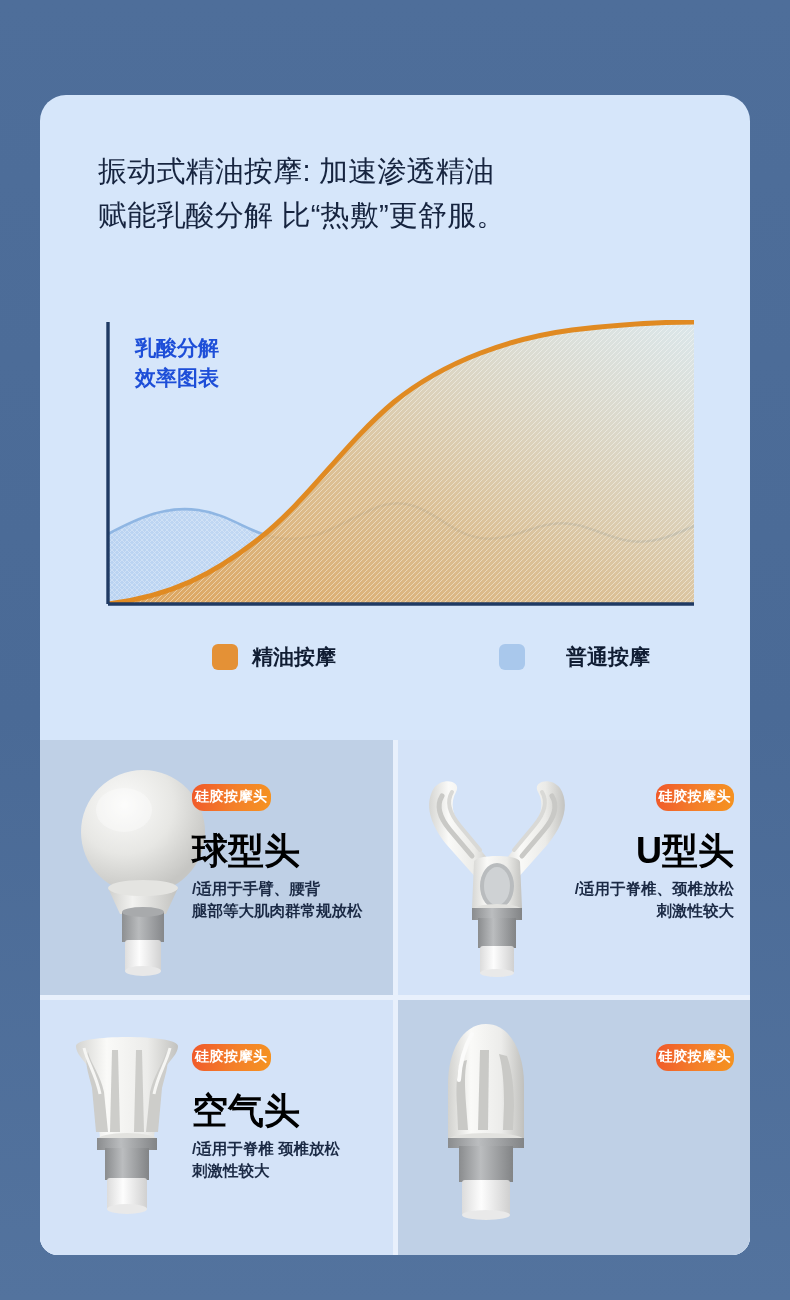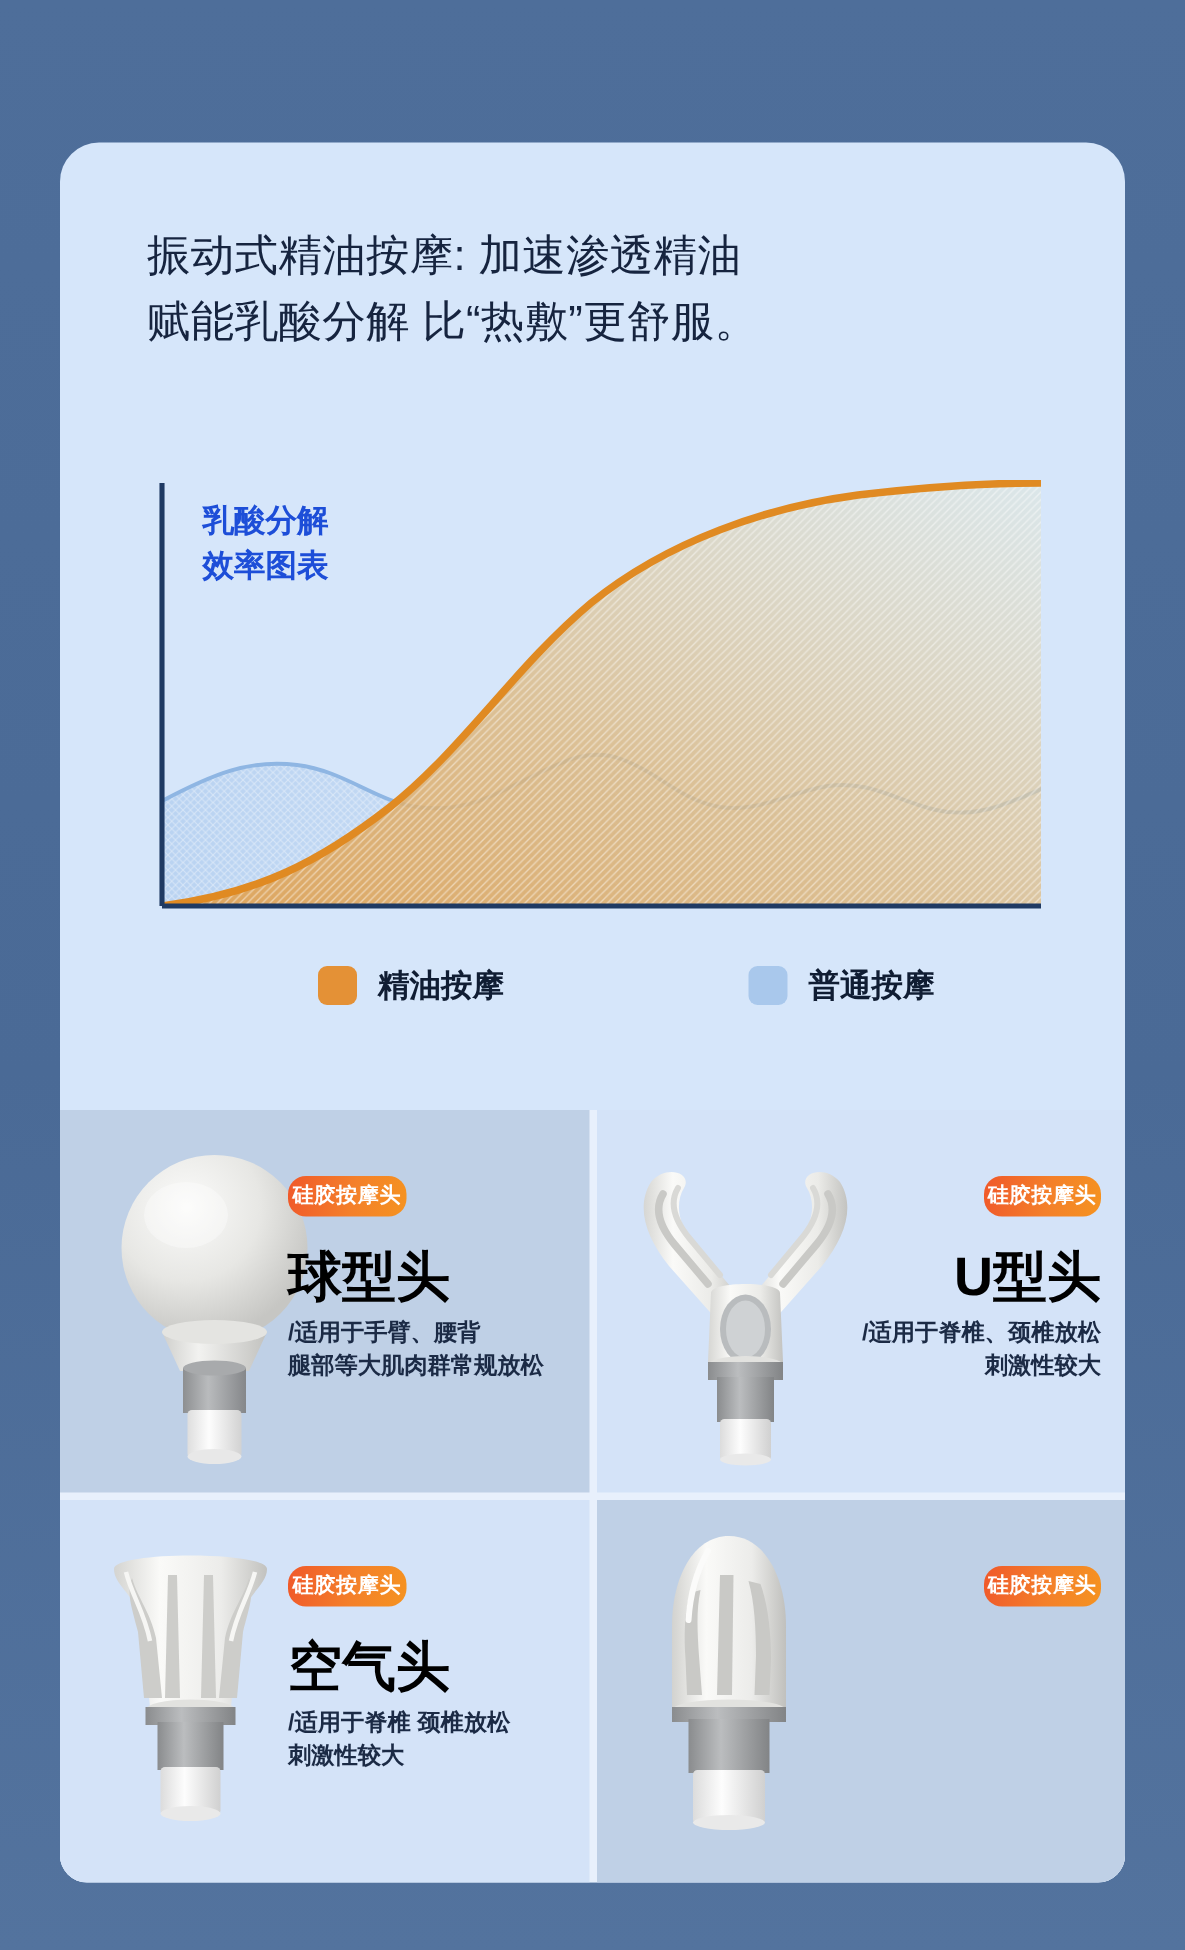--- a/index.html
+++ b/index.html
@@ -57,21 +57,21 @@
   
   #legend {
     position: absolute;
     left: 62px; top: 548px;
     width: 592px;
     display: flex;
     align-items: center;
   }
   .legend-item { display: flex; align-items: center; }
   .legend-item.first { margin-left: 110px; }
-  .legend-item.second { margin-left: 163px; }
+  .legend-item.second { margin-left: 163px; gap: 27px; }
   .swatch {
     width: 26px; height: 26px;
     border-radius: 6px;
     margin-right: 14px;
   }
   .swatch.oil   { background: #e49136; }
   .swatch.plain { background: #a9c8ec; }
   .legend-label {
     font-size: 21px;
     font-weight: bold;

